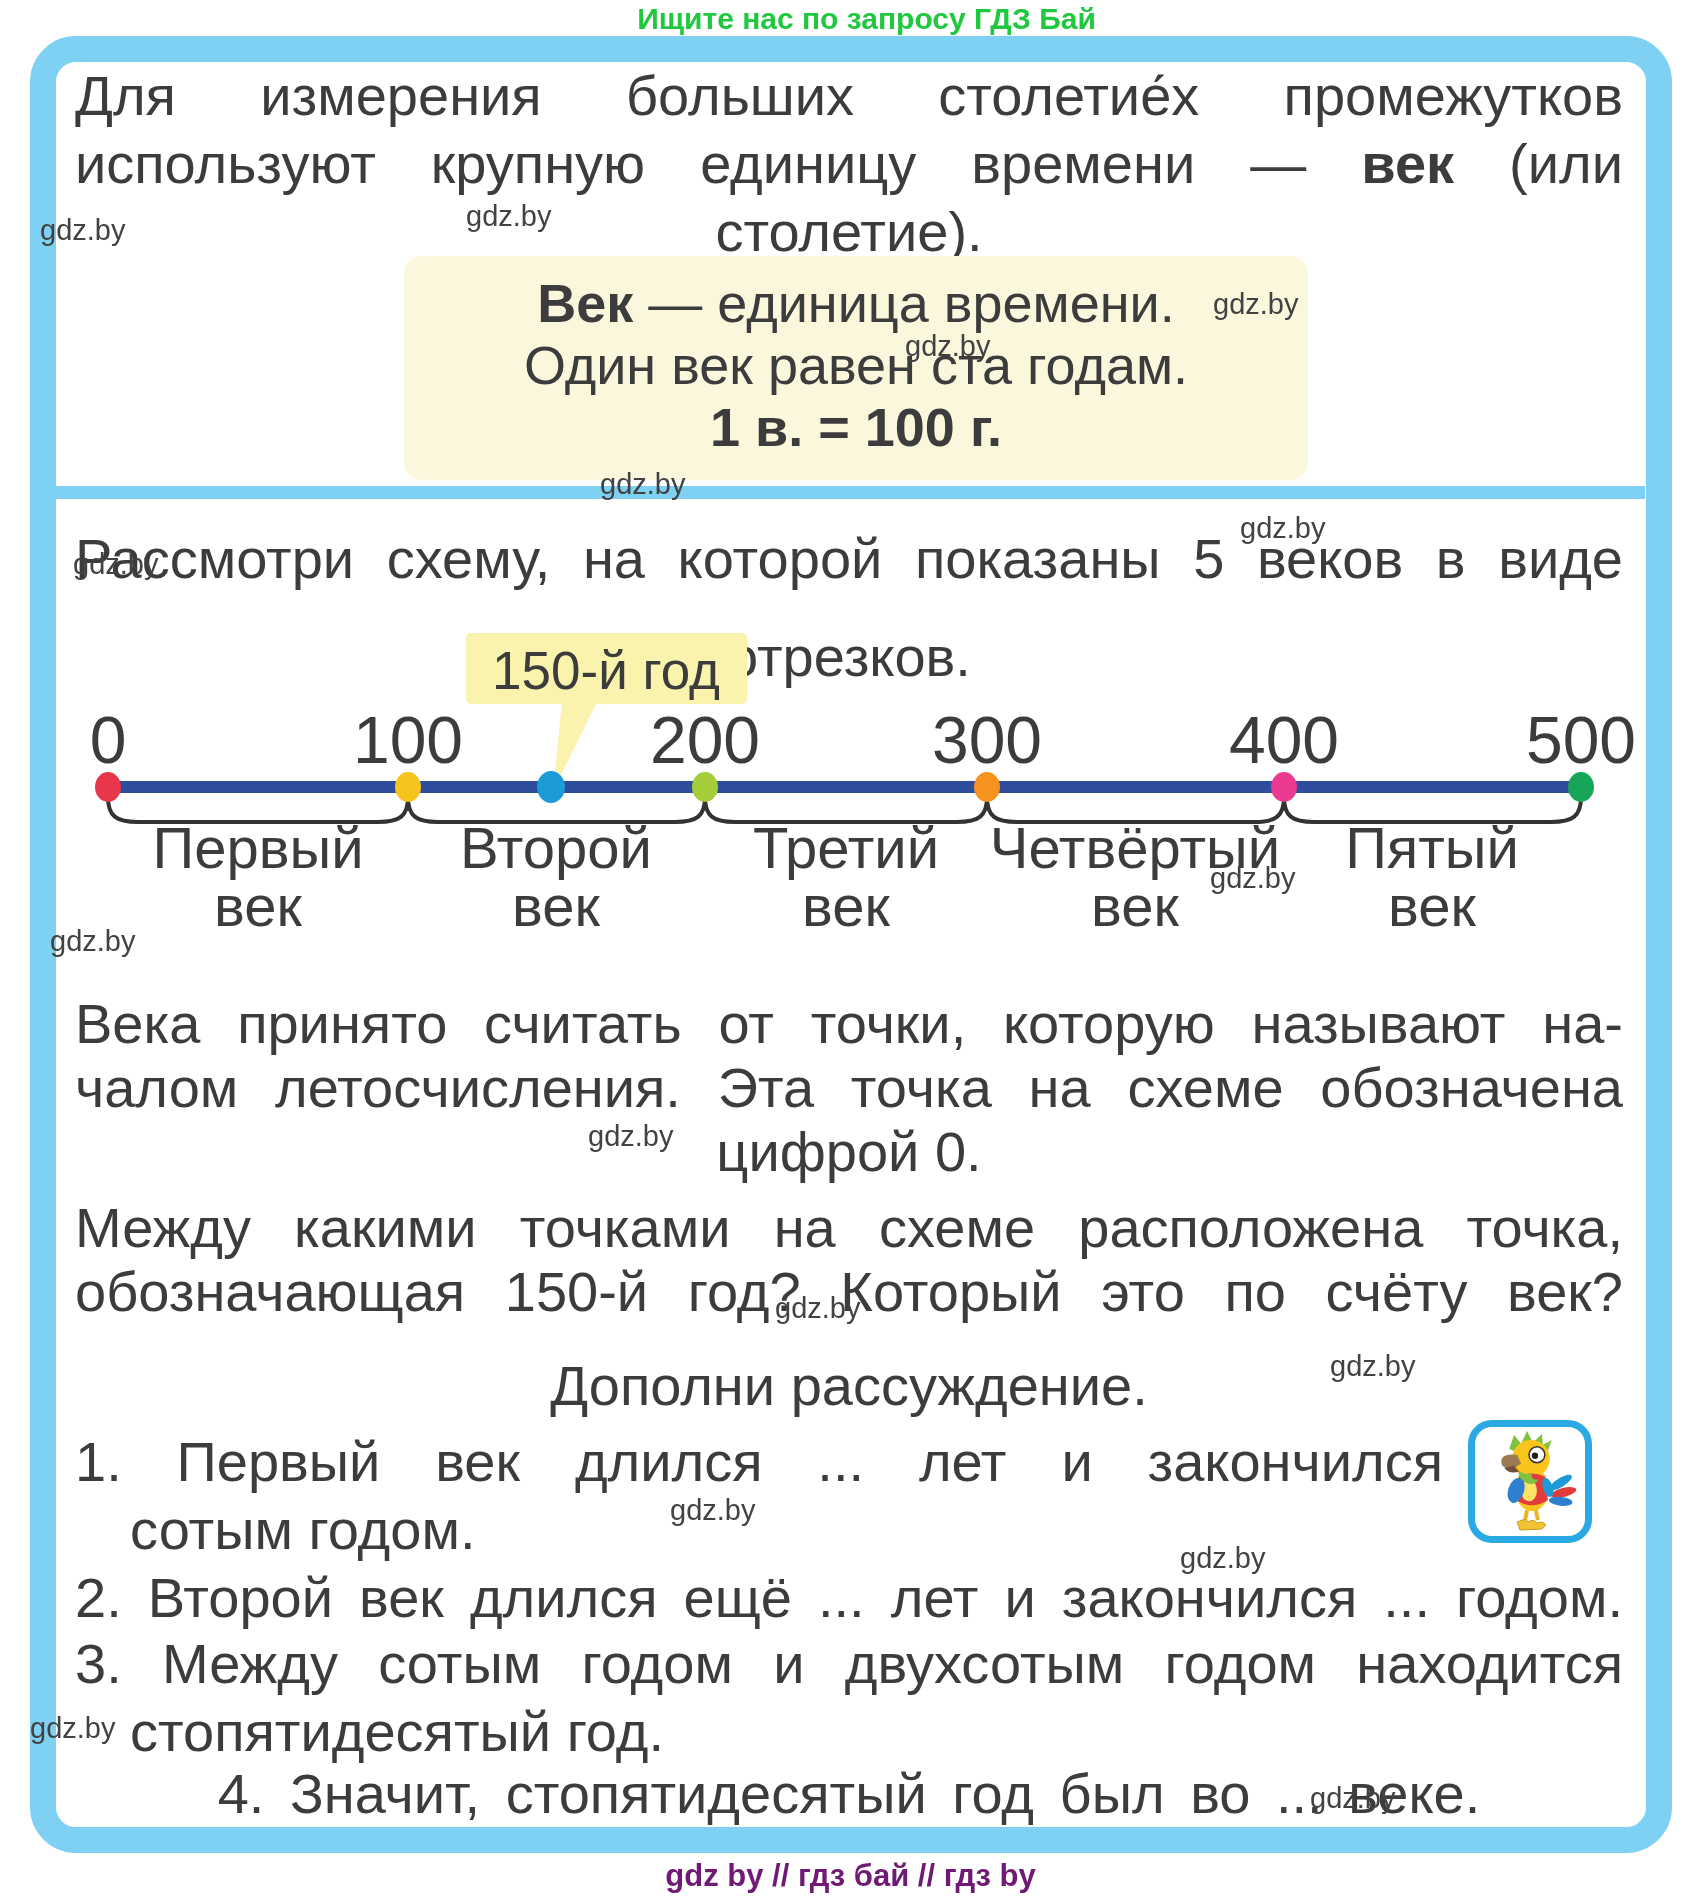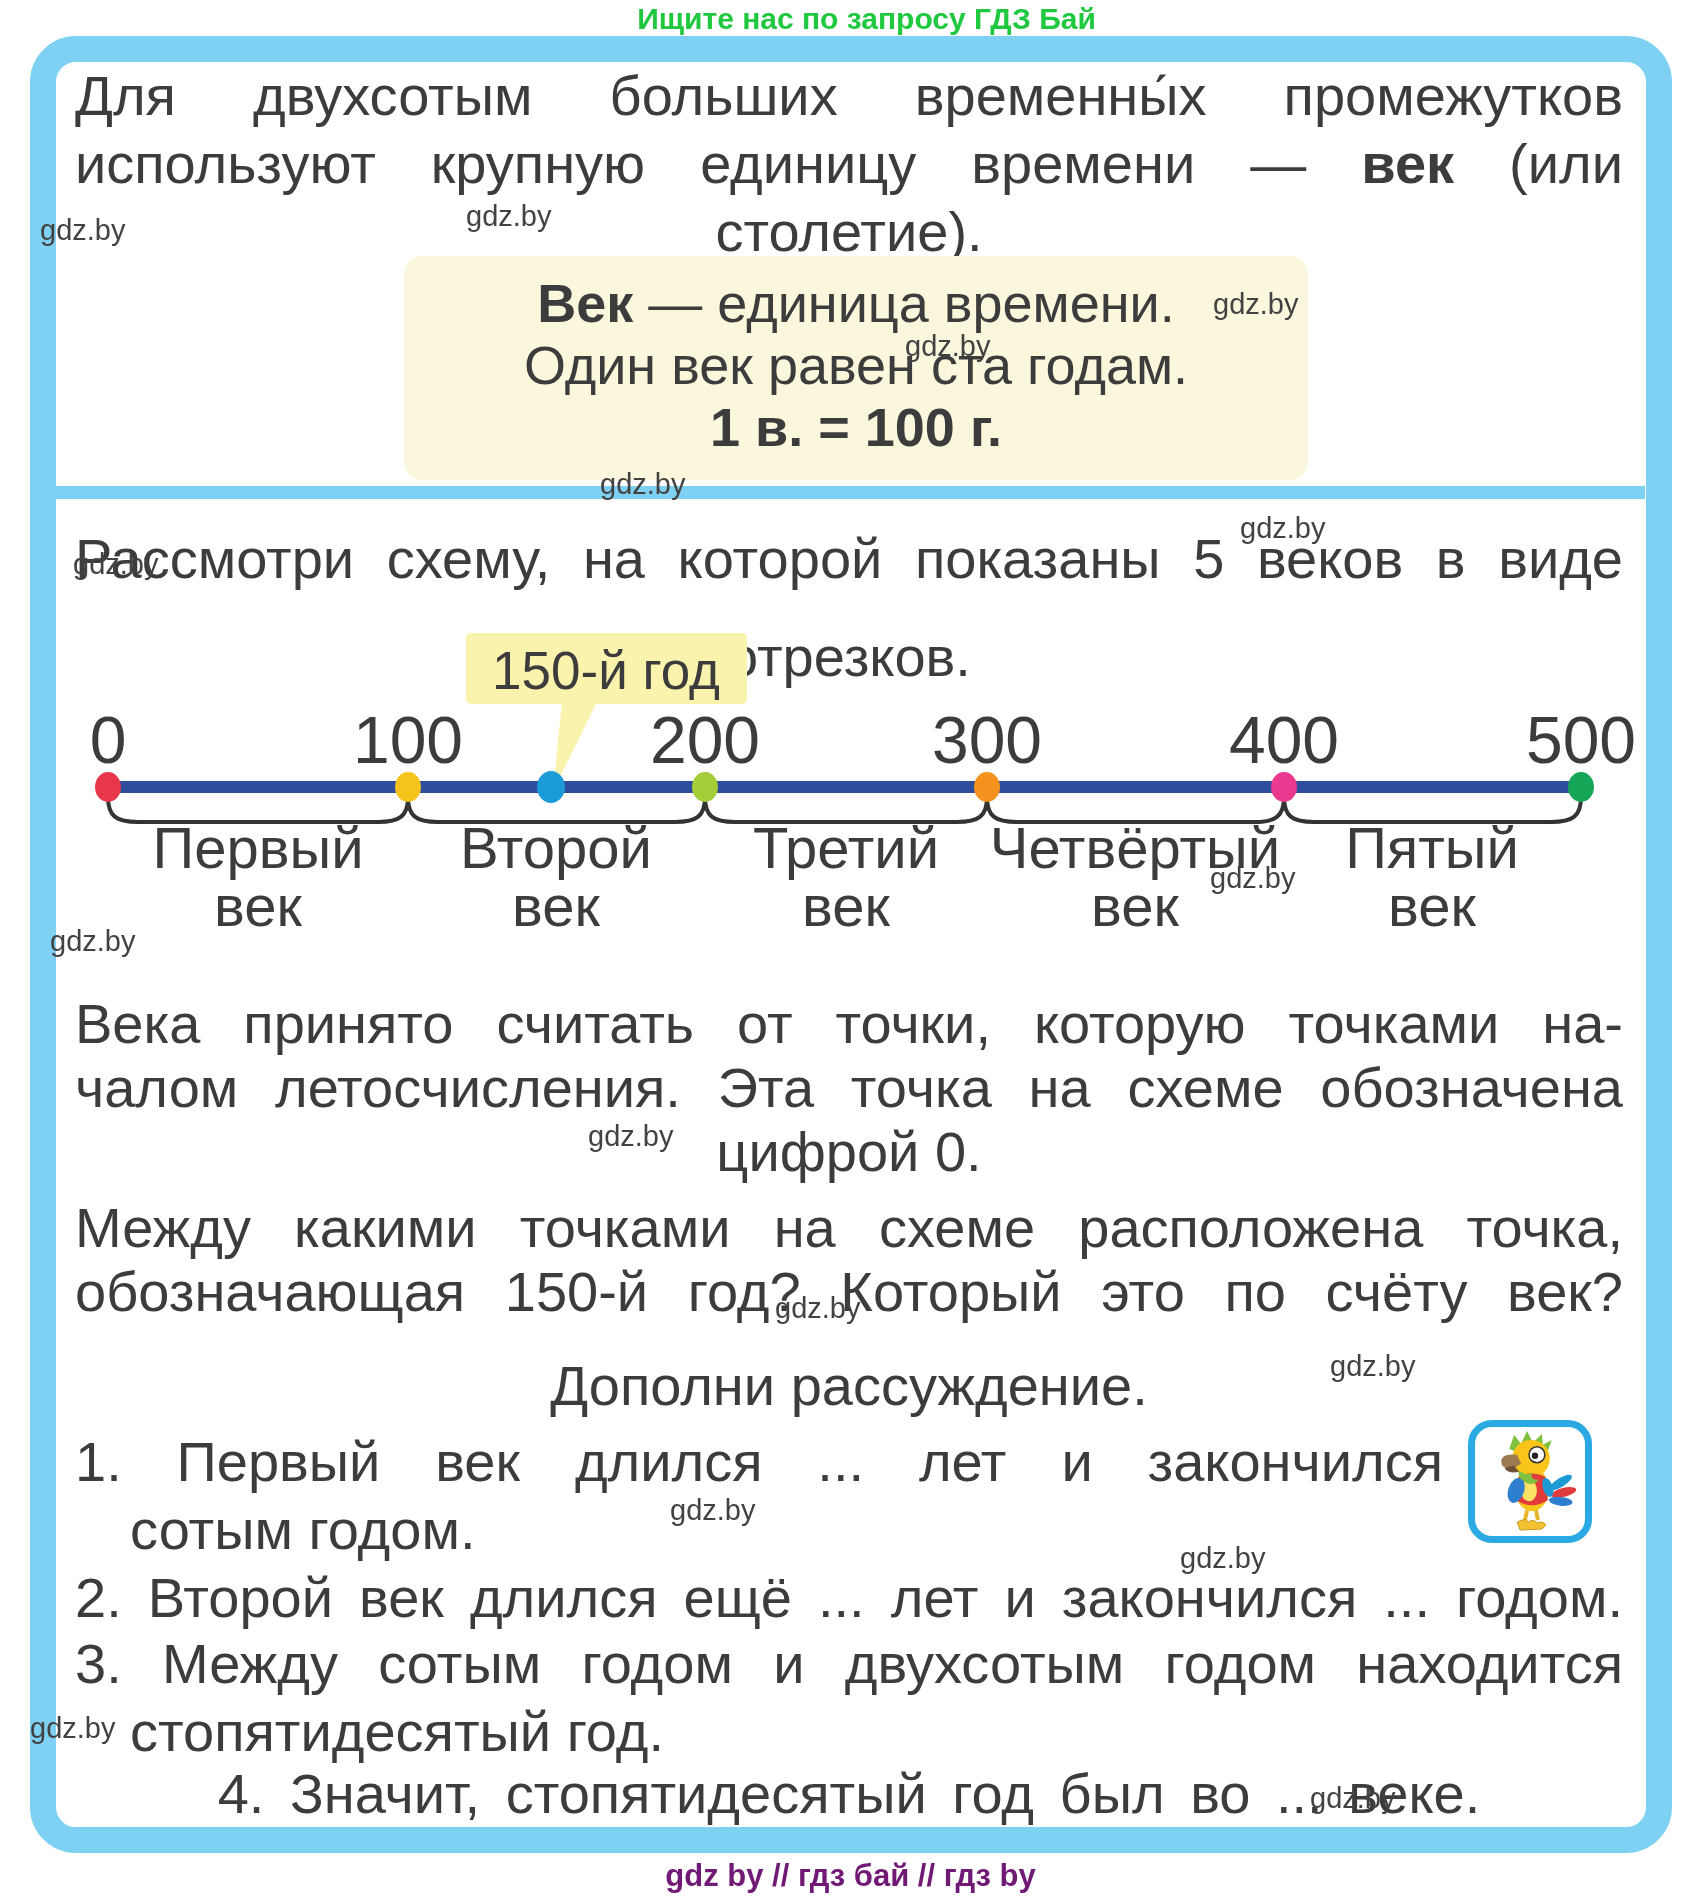--- a/index.html
+++ b/index.html
@@ -32,21 +32,21 @@
 <body>
 
 <div id="stage">
 
   <div class="promo">Ищите нас по запросу ГДЗ Бай</div>
 
   <div class="frame"></div>
   <div class="divider"></div>
 
   <div class="tblock" style="top:62px;">
-    <div class="tline just">Для двухсотым больших временны́х промежутков</div>
+    <div class="tline just">Для измерения больших столетие́х промежутков</div>
     <div class="tline just"><span>используют крупную единицу времени — </span><span class="b">век</span><span> (или</span></div>
     <div class="tline">столетие).</div>
   </div>
 
   <div class="defbox">
     <div class="defline"><span class="b">Век</span><span> — единица времени.</span></div>
     <div class="defline">Один век равен ста годам.</div>
     <div class="defline b">1 в. = 100 г.</div>
   </div>
 
@@ -100,21 +100,21 @@
       <text x="846" y="268" font-size="58" text-anchor="middle">Третий</text>
       <text x="846" y="326" font-size="58" text-anchor="middle">век</text>
       <text x="1135" y="268" font-size="58" text-anchor="middle">Четвёртый</text>
       <text x="1135" y="326" font-size="58" text-anchor="middle">век</text>
       <text x="1432" y="268" font-size="58" text-anchor="middle">Пятый</text>
       <text x="1432" y="326" font-size="58" text-anchor="middle">век</text>
     </g>
   </svg>
 
   <div class="tblock" style="top:992px;">
-    <div class="tline just" style="line-height:64px;height:64px;">Века принято считать от точки, которую точками на-</div>
+    <div class="tline just" style="line-height:64px;height:64px;">Века принято считать от точки, которую называют на-</div>
     <div class="tline just" style="line-height:64px;height:64px;">чалом летосчисления. Эта точка на схеме обозначена</div>
     <div class="tline" style="line-height:64px;height:64px;">цифрой 0.</div>
   </div>
 
   <div class="tblock" style="top:1196px;">
     <div class="tline just" style="line-height:64px;height:64px;">Между какими точками на схеме расположена точка,</div>
     <div class="tline just" style="line-height:64px;height:64px;">обозначающая 150-й год? Который это по счёту век?</div>
   </div>
 
   <div class="tblock" style="top:1352px;">

